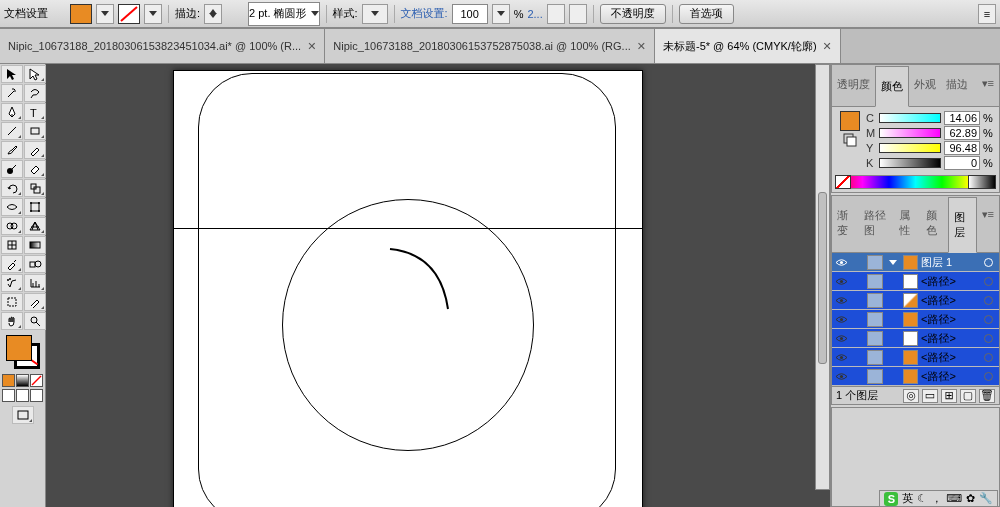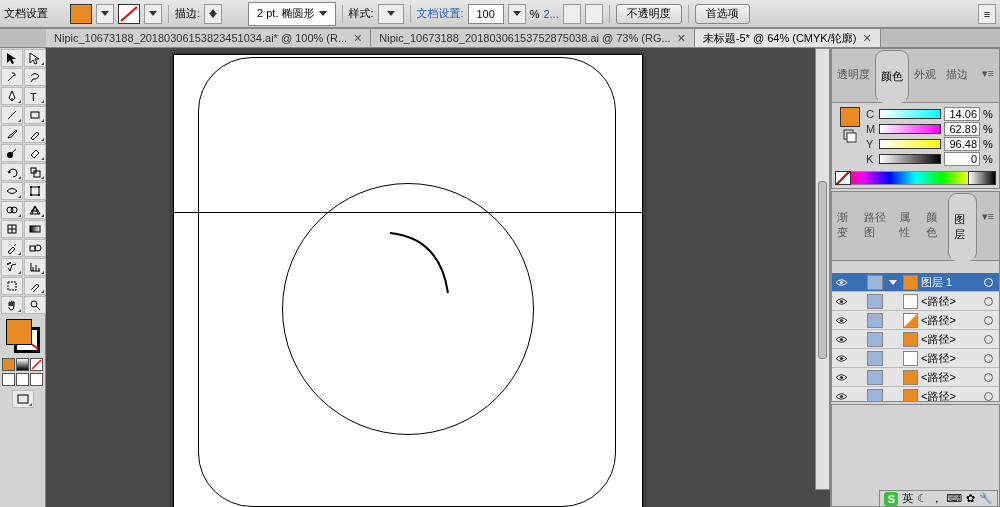--- a/index.html
+++ b/index.html
@@ -3,26 +3,26 @@
 <meta charset="utf-8">
 <style>
   * { box-sizing: border-box; margin: 0; padding: 0; font-family: "Microsoft YaHei", sans-serif; font-size: 11px; }
   body { width: 1000px; height: 507px; background: #4a4a4a; overflow: hidden; display:flex; flex-direction:column; }
   
   .topbar { height: 28px; background: linear-gradient(#e8e8e8,#cfcfcf); border-bottom:1px solid #888; display:flex; align-items:center; padding:0 4px; gap:4px; }
   .topbar .txt { color:#000; }
   .swatch { width:22px; height:20px; border:1px solid #333; display:inline-block; }
   .mini-btn { height:20px; min-width:18px; border:1px solid #999; background:#eee; display:inline-flex; align-items:center; justify-content:center; }
   .sep { width:1px; height:18px; background:#aaa; margin:0 2px;}
-  .dropdown { height:24px; border:1px solid #888; background:#fff; display:inline-flex; align-items:center; padding:0 8px; gap:4px; }
+  .dropdown { height:24px; border:1px solid #888; background:#fff; display:inline-flex; align-items:center; padding:0 0; gap:4px; }
   .chev { border-left:4px solid transparent; border-right:4px solid transparent; border-top:5px solid #333; width:0; height:0; }
   .grey-btn { height:20px; padding:0 10px; border:1px solid #888; background:linear-gradient(#f5f5f5,#d9d9d9); border-radius:3px; display:inline-flex; align-items:center; }
   .num-input { width:36px; height:20px; background:#fff; border:1px solid #888; text-align:center; }
   
-  .tabbar { height:20px; background:#bdbdbd; border-top:1px solid #888; border-bottom:1px solid #888; display:flex; align-items:stretch; padding-left:46px; overflow:hidden;}
+  .tabbar { height:36px; background:#bdbdbd; border-top:1px solid #888; border-bottom:1px solid #888; display:flex; align-items:stretch; overflow:hidden;}
   .tab { display:flex; align-items:center; padding:0 8px; gap:6px; background:#cfcfcf; border-right:1px solid #888; color:#333; position:relative; }
   .tab.active { background:#e5e5e5; color:#000; }
   .tab .close { font-size:11px; color:#555; }
   
   .main { flex:1; display:flex; overflow:hidden; }
   .toolcol { width:46px; background:#d3d3d3; border-right:1px solid #888; display:flex; flex-direction:column; }
   .tool-grid { display:grid; grid-template-columns: repeat(2, 22px); gap:1px; padding:1px; }
   .tool { width:22px; height:18px; background:#eaeaea; border:1px solid #bbb; display:flex; align-items:center; justify-content:center; position:relative; }
   .tool svg { width:14px; height:14px; }
   .tool .corner { position:absolute; right:1px; bottom:1px; width:0;height:0; border-right:3px solid #555; border-top:3px solid transparent; }
@@ -38,37 +38,37 @@
   .rounded-sq { position:absolute; left:24px; top:2px; width:418px; height:450px; border:1px solid #000; border-radius:54px; }
   .circle { position:absolute; left:108px; top:128px; width:252px; height:252px; border:1px solid #000; border-radius:50%; }
   .rule { position:absolute; left:0; right:0; top:157px; border-top:1px solid #000; }
   .arc { position:absolute; left:196px; top:168px; width:110px; height:110px; }
   .scroll-v { position:absolute; top:0; bottom:17px; right:0; width:15px; background:#e1e1e1; border:1px solid #888;}
   .scroll-v::before{content:"";position:absolute;left:2px;right:2px;top:30%;height:40%;background:#c0c0c0;border:1px solid #888;border-radius:3px;}
   
   .rightcol { width:170px; background:#d3d3d3; border-left:1px solid #888; display:flex; flex-direction:column; }
   .panel { background:#d3d3d3; border:1px solid #888; margin:0 0 2px 0; }
   .panel-tabs { display:flex; background:#c4c4c4; border-bottom:1px solid #888; }
-  .ptab { padding:18px 5px; font-size:11px; color:#555;border-radius:9px; }
+  .ptab { padding:12px 5px; font-size:11px; color:#555; }
   .ptab.active { background:#d3d3d3; color:#000; border-top:1px solid #888;border-left:1px solid #888;border-right:1px solid #888; border-bottom:1px solid #d3d3d3; position:relative; top:1px;}
   .color-body { padding:4px 6px 2px 6px; }
   .slider-row { display:flex; align-items:center; gap:3px; margin-bottom:1px;}
   .slider-row label { width:10px; color:#333; }
   .slider-row .bar { flex:1; height:10px; border:1px solid #333; }
   .slider-row .val { width:36px; height:14px; background:#fff; border:1px solid #888; text-align:right; padding:0 2px;}
   .slider-row .pct { width:10px;}
   .colorsw { width:20px;height:20px;border:1px solid #333;background:#e88b23;}
   .col-left { width:24px; display:flex; flex-direction:column; align-items:center; gap:2px;}
   .spectrum { height:14px; border-top:1px solid #888; border-bottom:1px solid #888; background:linear-gradient(90deg,red,magenta,blue,cyan,lime,yellow,red); position:relative; margin:2px 4px 3px 4px;}
   .spectrum::before{content:"";position:absolute;left:-1px;top:-1px;bottom:-1px;width:14px;background:#fff;border:1px solid #333;}
   .spectrum::before{ background:linear-gradient(135deg,#fff 45%,red 46%,red 54%,#fff 55%);}
   .spectrum::after{content:"";position:absolute;right:-1px;top:-1px;bottom:-1px;width:26px;background:linear-gradient(90deg,#fff,#000);border:1px solid #333;}
   .layers-body { max-height:140px; overflow:auto; }
-  .layer-row { display:flex; align-items:center; height:19px; border-bottom:1px solid #bbb; background:#e5e5e5; }
-  .layer-row.sel { background:#3b6fb5; color:#fff;margin-top:12px; }
+  .layer-row { display:flex; align-items:center; height:19px; border-bottom:1px solid #bbb; background:#1d4ed8; }
+  .layer-row.sel { background:#3b6fb5; color:#fff; }
   .eye { width:18px; display:flex; justify-content:center; }
   .lock { width:14px; }
   .thumb-col{ width:16px; height:15px; border:1px solid #888; margin:0 3px; }
   .thumb { width:15px; height:15px; border:1px solid #888; margin:0 3px; display:inline-block;}
   .indent { width:14px; display:inline-block; }
   .circle-mark { width:9px;height:9px;border:1px solid #666;border-radius:50%; margin-left:auto; margin-right:6px;}
   .layer-row.sel .circle-mark{border-color:#fff;}
   .panel-foot { height:18px; background:#cfcfcf;border-top:1px solid #888;display:flex;align-items:center;padding:0 4px;gap:4px;}
   .panel-foot .sp{flex:1;}
   .icon-area{display:flex;gap:3px;}
@@ -132,21 +132,21 @@
   <span style="flex:1"></span>
   <span class="mini-btn">≡</span>
 </div>
 
 <div class="tabbar">
   <div class="tab">
       <span>Nipic_10673188_20180306153823451034.ai* @ 100% (R...</span>
       <span class="close">✕</span>
     </div>
   <div class="tab">
-      <span>Nipic_10673188_20180306153752875038.ai @ 73% (RG...</span>
+      <span>Nipic_10673188_20180306153752875038.ai @ 100% (RG...</span>
       <span class="close">✕</span>
     </div>
   <div class="tab active">
       <span>未标题-5* @ 64% (CMYK/轮廓)</span>
       <span class="close">✕</span>
     </div>
 </div>
 
 <div class="main">
 
@@ -524,20 +524,31 @@
               </svg>
             </span>
             <span class="lock"></span>
             <span class="thumb-col" style="background:#9bb4d8"></span>
             <span class="indent"></span>
             <span class="thumb" style="background:#e88b23"></span>
             <span>&lt;路径&gt;</span>
             <span class="circle-mark"></span>
           </div>
         </div>
+      <div class="panel-foot">
+        <span>1 个图层</span>
+        <span class="sp"></span>
+        <div class="icon-area">
+          <span class="mini-ic">◎</span>
+          <span class="mini-ic">▭</span>
+          <span class="mini-ic">⊞</span>
+          <span class="mini-ic">▢</span>
+          <span class="mini-ic">🗑</span>
+        </div>
+      </div>
     </div>
     <div class="empty-panel"></div>
   </div>
 </div>
 
 <div class="tray">
   <span class="green-s">S</span>
   <span>英</span>
   <span>☾</span>
   <span>，</span>

